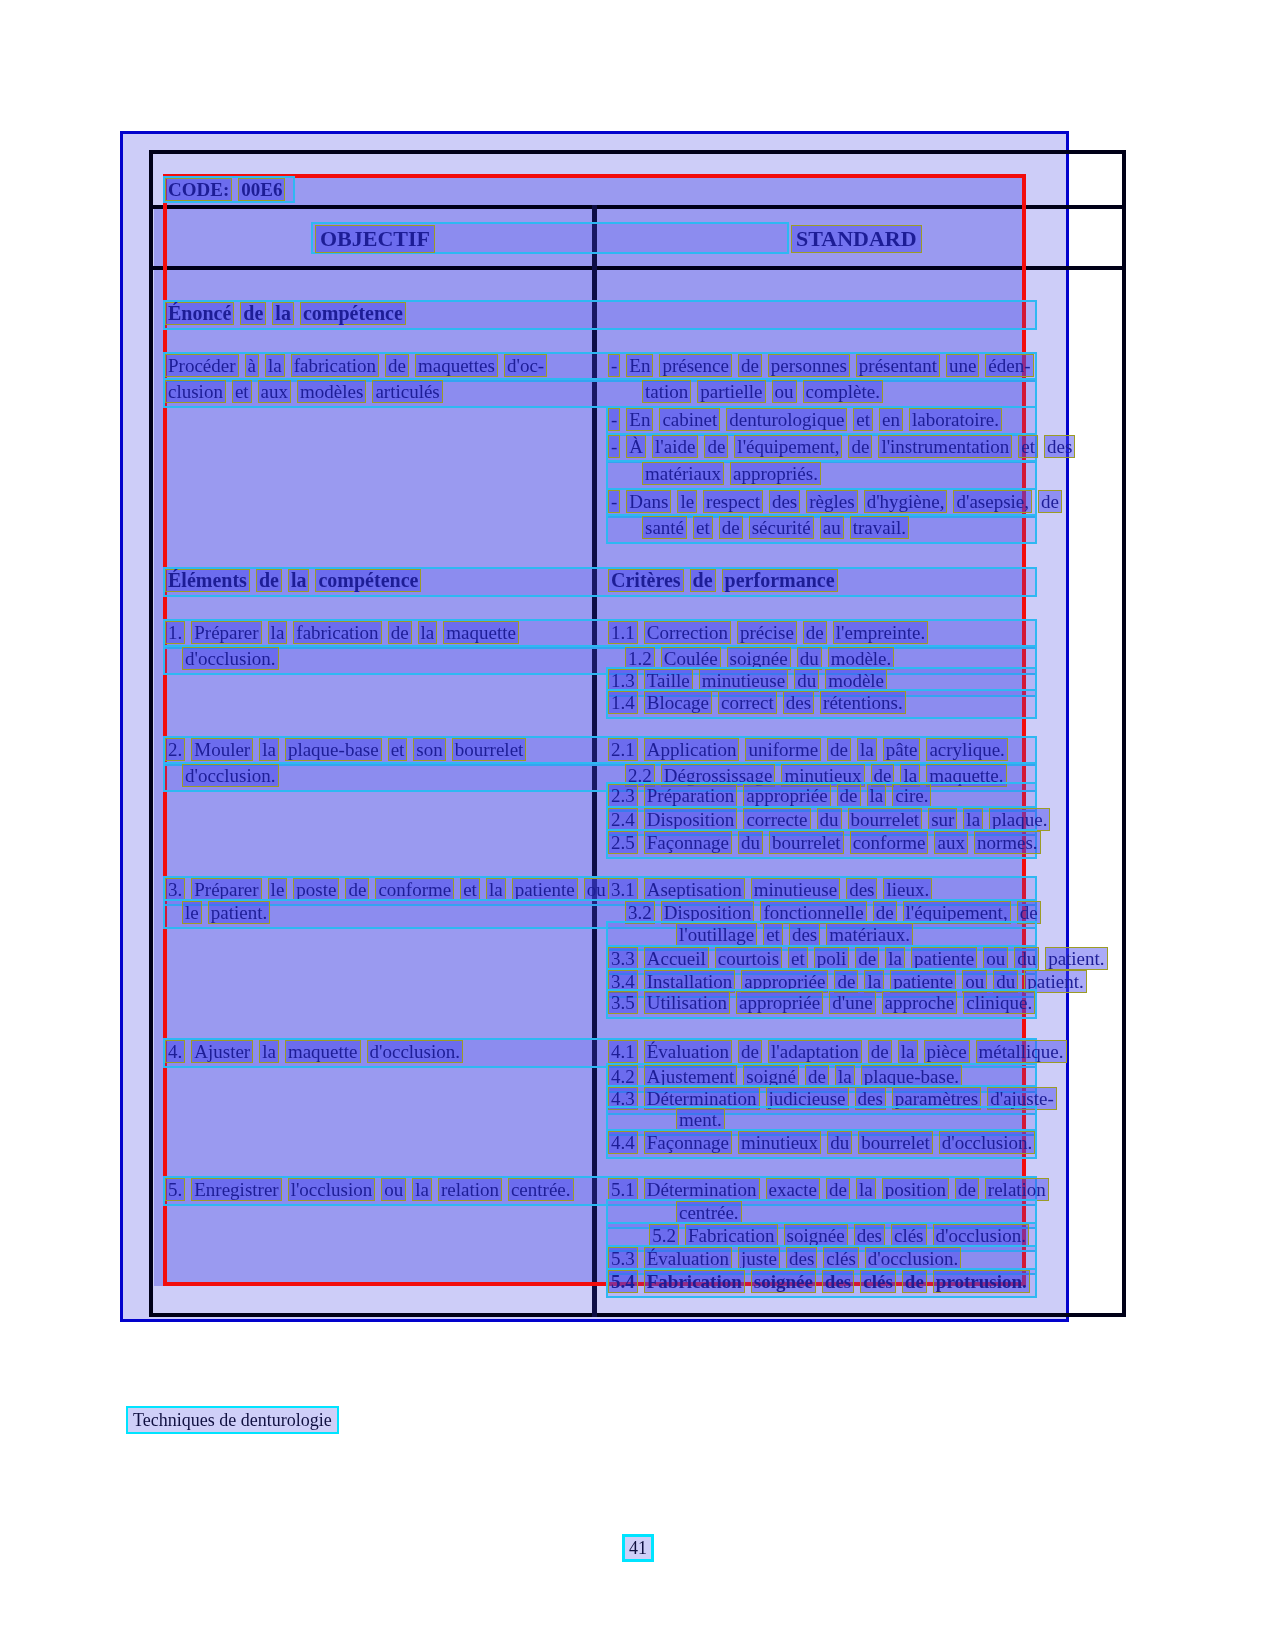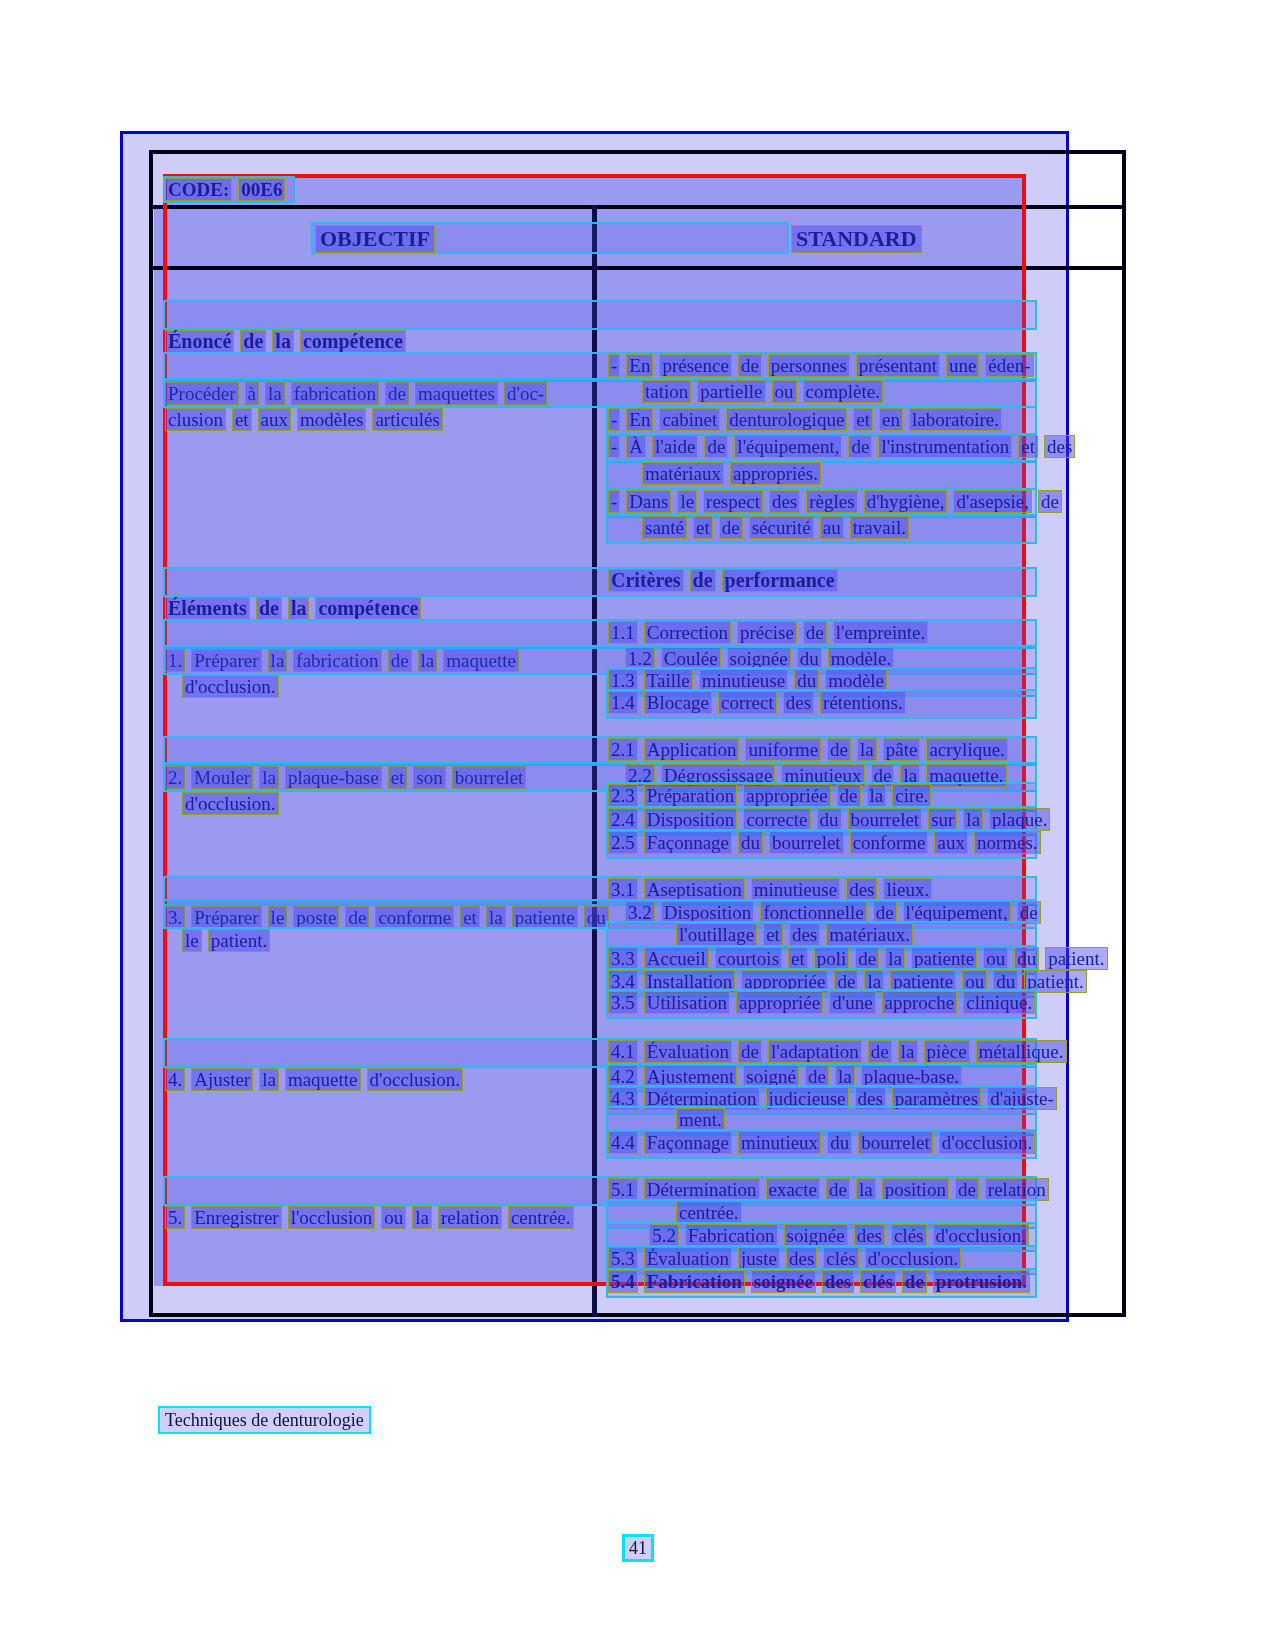--- a/index.html
+++ b/index.html
@@ -13,38 +13,38 @@
   .hline{left:149px;width:977px;height:4px;background:#000018;}
   .hline1{top:205px;}
   .hline2{top:266px;}
   .vdiv{left:592px;top:205px;width:5px;height:1112px;background:#0d0d45;}
   .red-rect{left:163px;top:174px;width:863px;height:1112px;border:4px solid #f20d0d;}
 
   .row{position:absolute;display:flex;align-items:flex-start;border:2px solid #2eb8f2;
        background:rgba(80,80,240,0.18);height:26px;white-space:nowrap;}
   .row.two{left:163px;width:870px;}
   .row.ronly{left:606px;width:427px;}
-  .cell-left{width:443px;flex:0 0 443px;overflow:visible;white-space:nowrap;margin-top:28px;}
+  .cell-left{width:443px;flex:0 0 443px;overflow:visible;white-space:nowrap;}
   .cell-right{flex:1;overflow:visible;white-space:nowrap;}
   .ind-l1{padding-left:17px;}
   .ind-r1{padding-left:34px;}
   .ind-r2{padding-left:68px;}
   .word{display:inline-block;border:1px solid #9c9c25;background:rgba(68,68,238,0.45);
         color:#1d1d96;font-size:19px;line-height:21px;padding:0 2px;margin-right:6px;}
   .hrow .word{font-weight:bold;font-size:20px;}
   .code-row{left:163px;top:176px;height:27px;display:inline-flex;border:2px solid #2eb8f2;
             background:rgba(80,80,240,0.18);white-space:nowrap;padding-right:2px;}
   .code-row .word{font-weight:bold;}
   .colhdr-box{left:311px;top:222px;width:478px;height:32px;border:2px solid #2eb8f2;
               background:rgba(80,80,240,0.18);}
   .colhdr{position:absolute;display:inline-block;border:1px solid #9c9c25;background:rgba(68,68,238,0.45);
           color:#1d1d96;font-weight:bold;font-size:22px;line-height:26px;padding:0 4px;top:1px;}
   .hdr-left{left:2px;}
   .hdr-right{left:478px;}
-  .footer-box{left:158px;top:1406px;display:inline-block;border:2px solid #00e4ff;background:#cfcff8;
+  .footer-box{left:126px;top:1406px;display:inline-block;border:2px solid #00e4ff;background:#cfcff8;
               color:#101040;font-size:18px;line-height:22px;padding:1px 5px;}
   .pageno-box{left:622px;top:1534px;display:inline-block;border:3px solid #00e4ff;background:#cfcff8;
               color:#101040;font-size:18px;line-height:20px;padding:1px 4px;}
 </style>
 </head>
 <body>
 
 <div class="page">
 
   <div class="abs region"></div>

